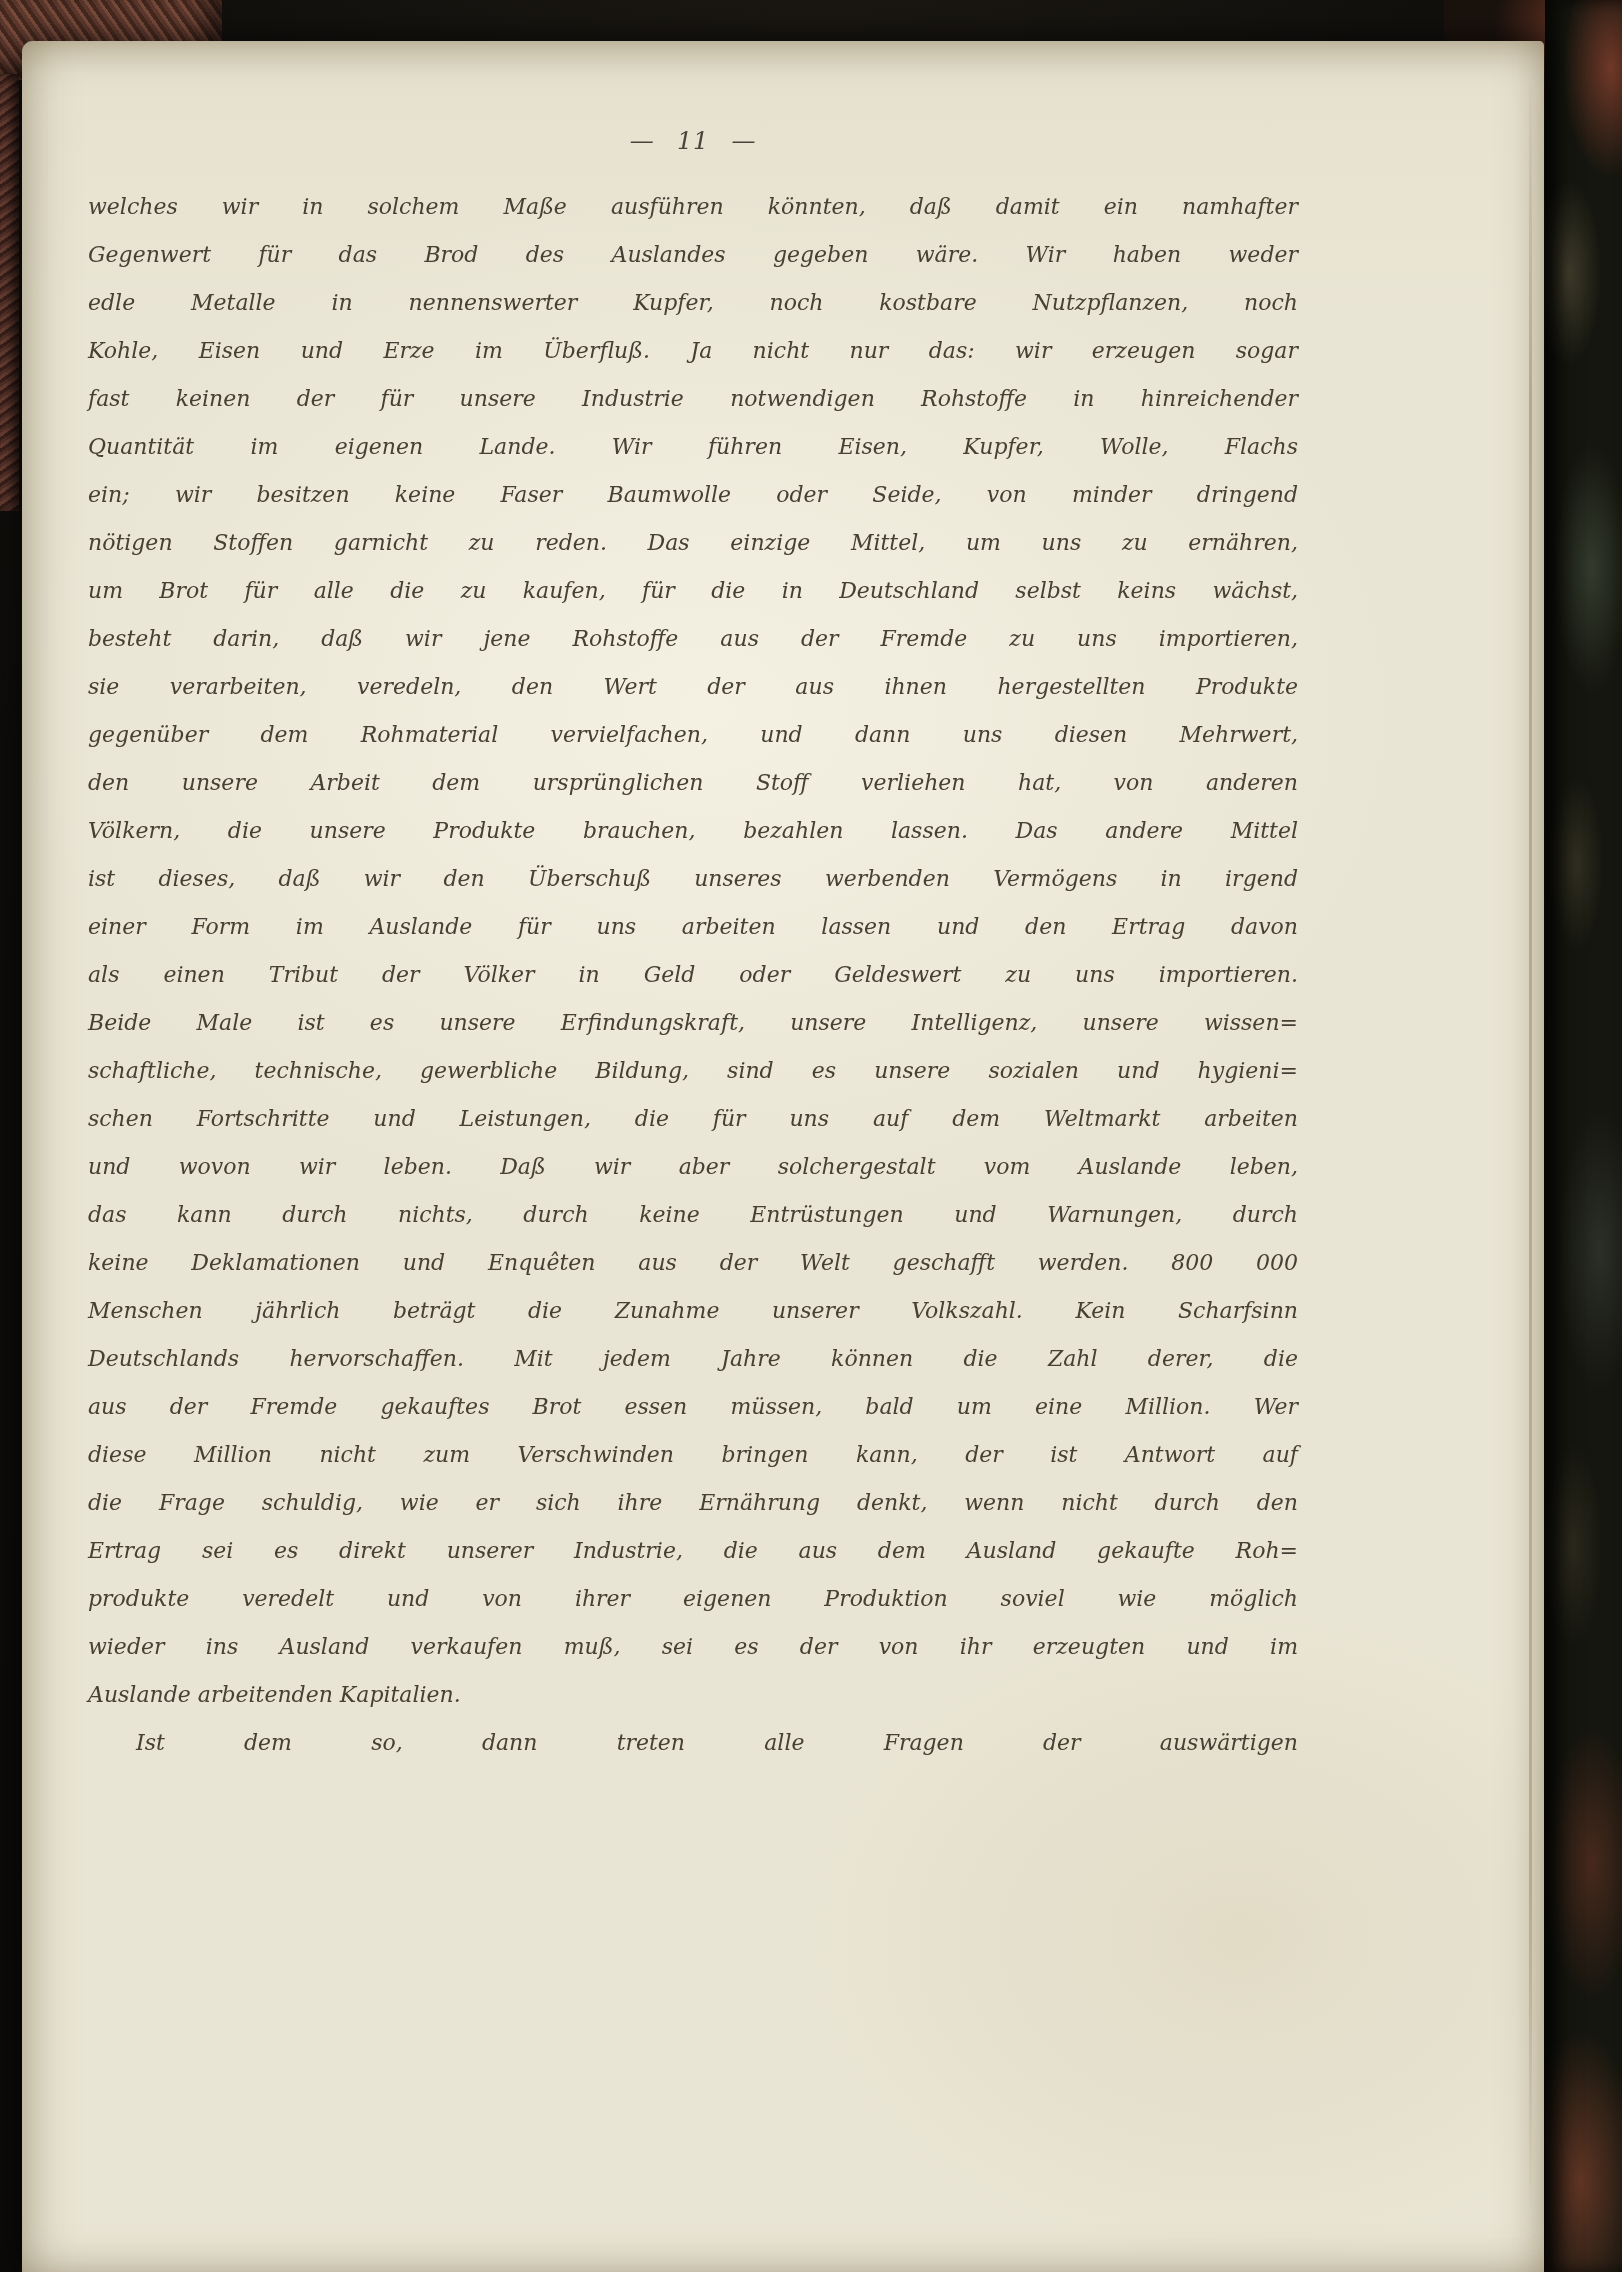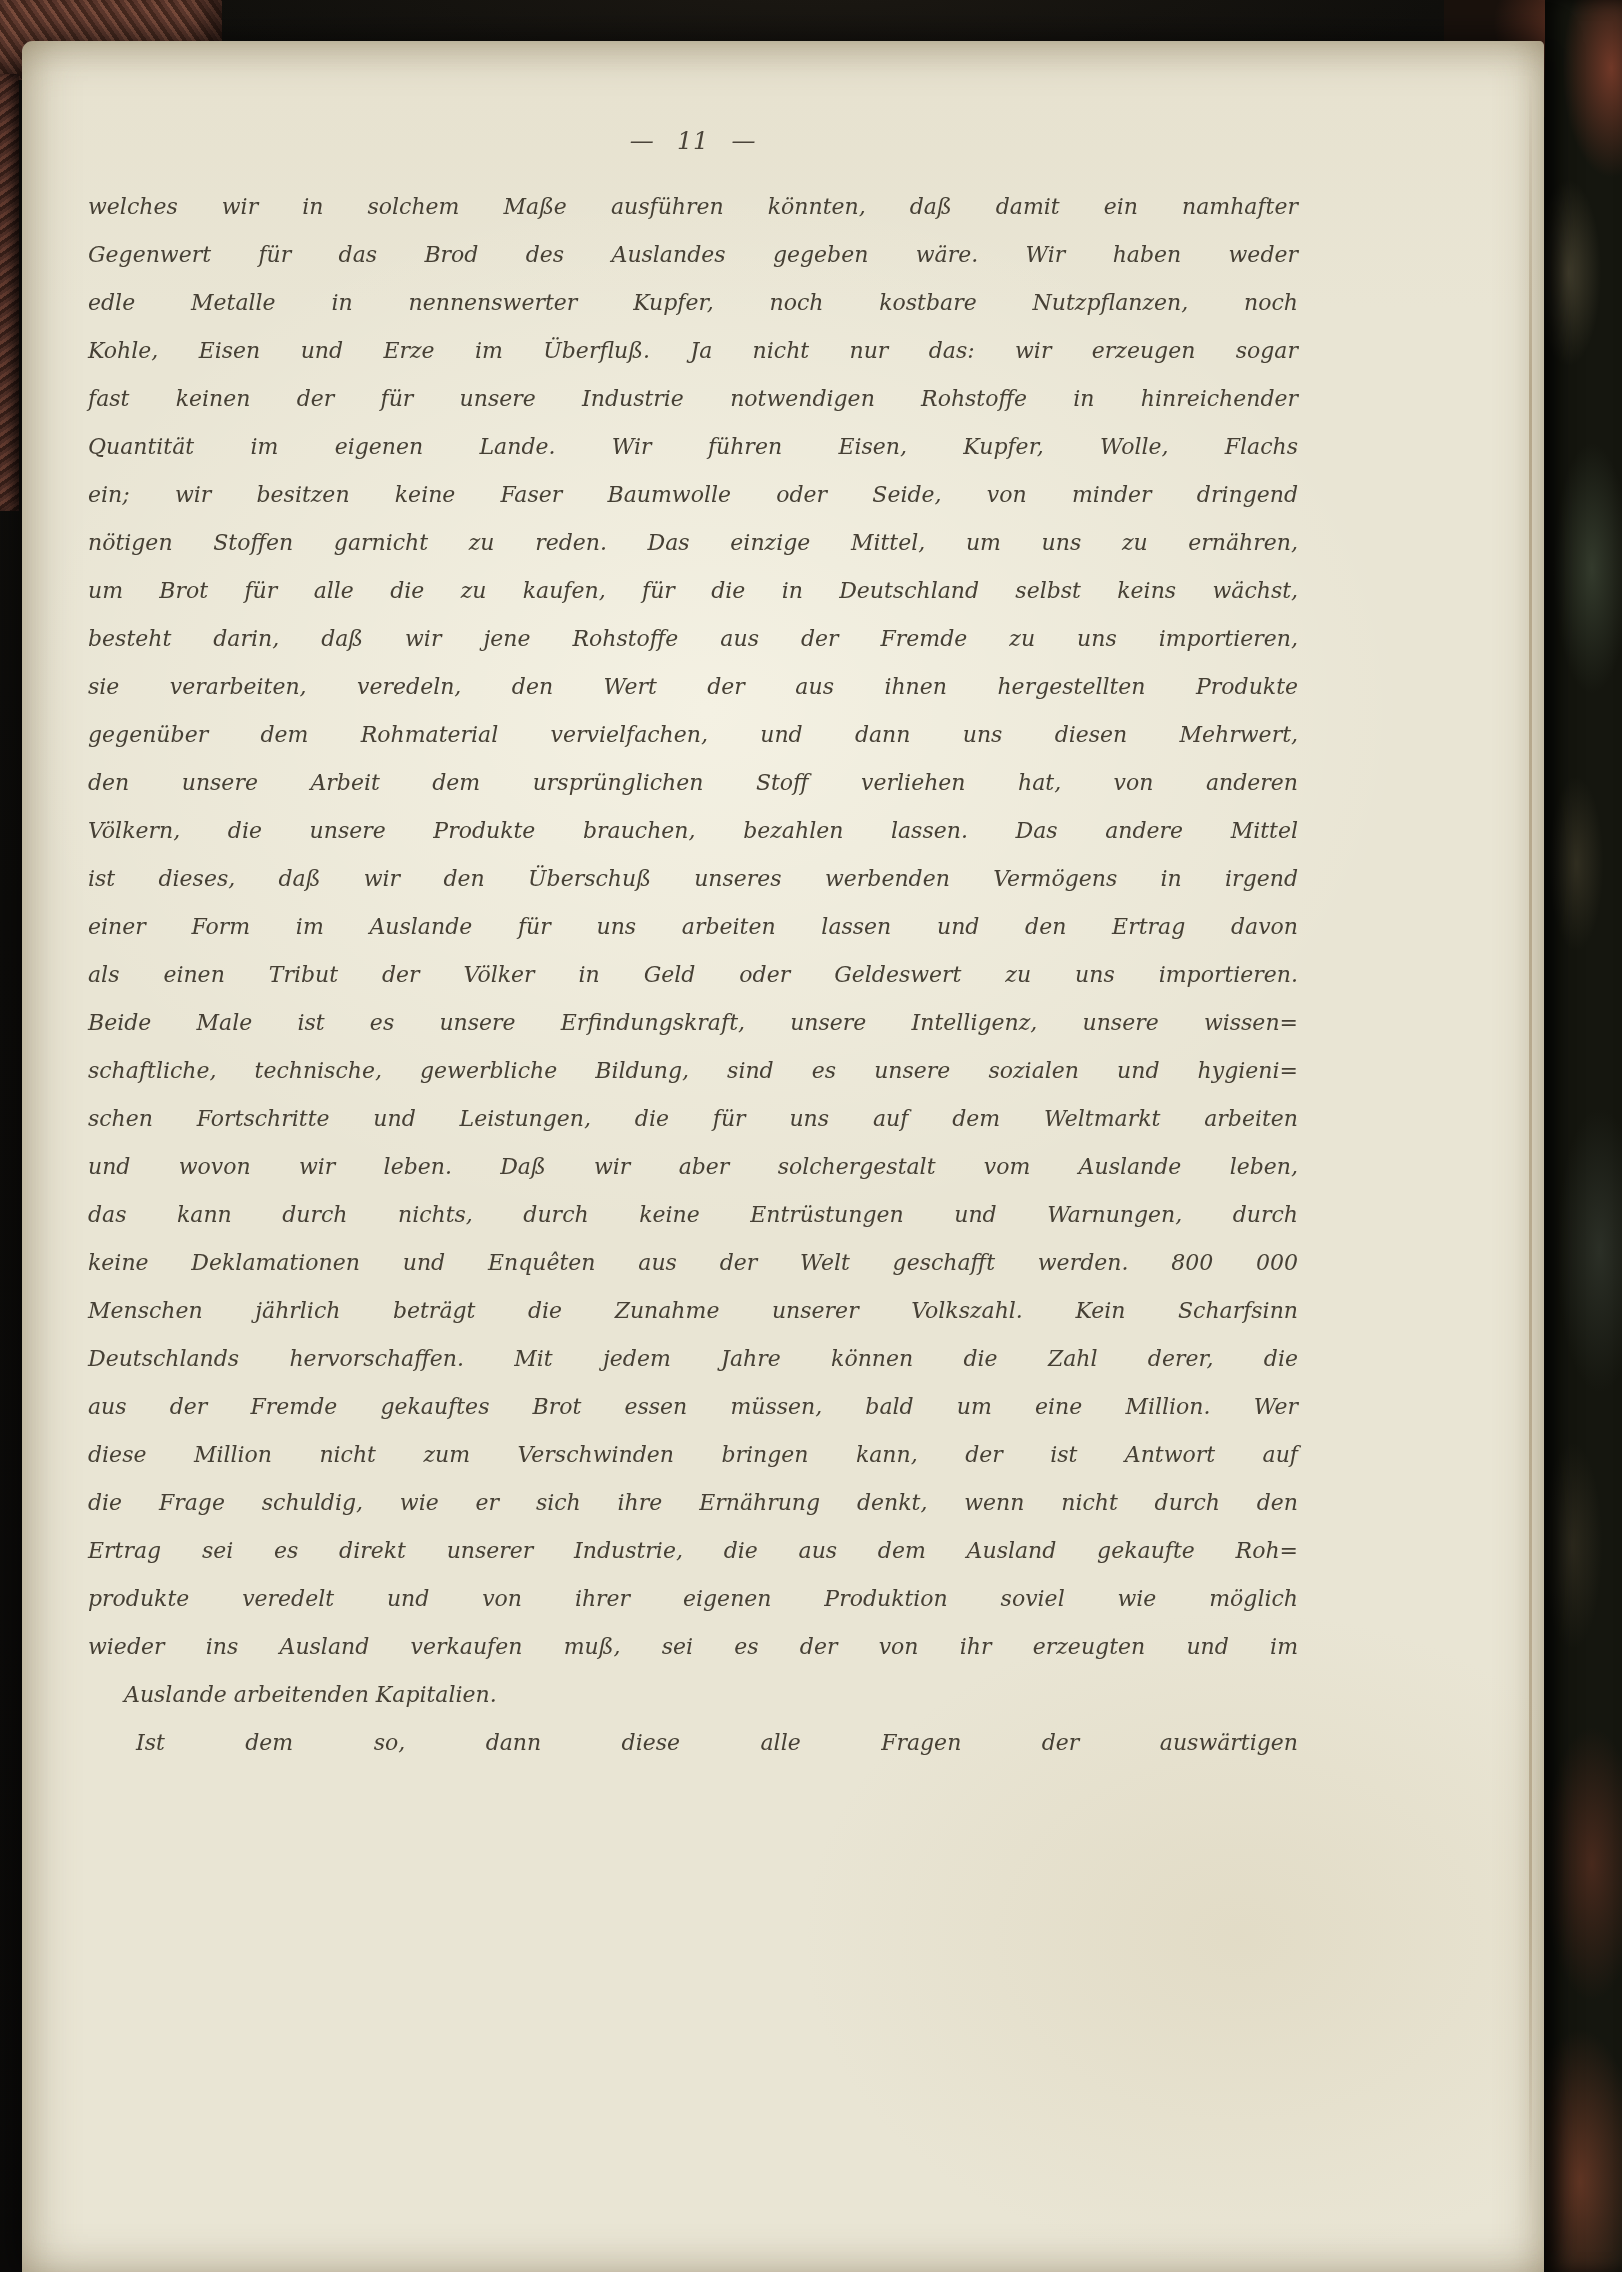--- a/index.html
+++ b/index.html
@@ -87,21 +87,20 @@
     font-size:22px;
     line-height:48px;
   }
   .line{
     text-align:justify;
     text-align-last:justify;
     text-justify:inter-word;
   }
   .line.para-end{
     text-align-last:left;
-    margin-left:36px;
   }
   .line.indent{
     text-indent:48px;
   }
 </style>
 </head>
 <body>
 
 <div id="photo">
 
@@ -141,19 +140,19 @@
         <div class="line">keine Deklamationen und Enquêten aus der Welt geschafft werden. 800 000</div>
         <div class="line">Menschen jährlich beträgt die Zunahme unserer Volkszahl. Kein Scharfsinn</div>
         <div class="line">Deutschlands hervorschaffen. Mit jedem Jahre können die Zahl derer, die</div>
         <div class="line">aus der Fremde gekauftes Brot essen müssen, bald um eine Million. Wer</div>
         <div class="line">diese Million nicht zum Verschwinden bringen kann, der ist Antwort auf</div>
         <div class="line">die Frage schuldig, wie er sich ihre Ernährung denkt, wenn nicht durch den</div>
         <div class="line">Ertrag sei es direkt unserer Industrie, die aus dem Ausland gekaufte Roh=</div>
         <div class="line">produkte veredelt und von ihrer eigenen Produktion soviel wie möglich</div>
         <div class="line">wieder ins Ausland verkaufen muß, sei es der von ihr erzeugten und im</div>
         <div class="line para-end">Auslande arbeitenden Kapitalien.</div>
-        <div class="line indent">Ist dem so, dann diese alle Fragen der auswärtigen</div>
+        <div class="line indent">Ist dem so, dann treten alle Fragen der auswärtigen</div>
       </div>
 
     </div>
   </div>
 </div>
 
 
 </body></html>

